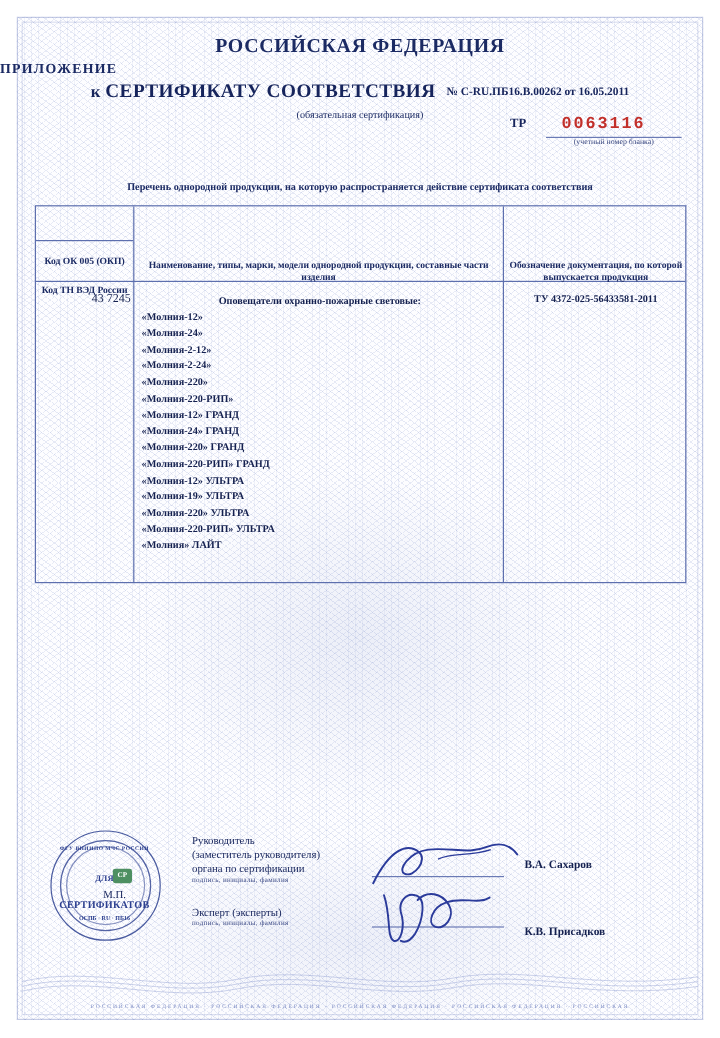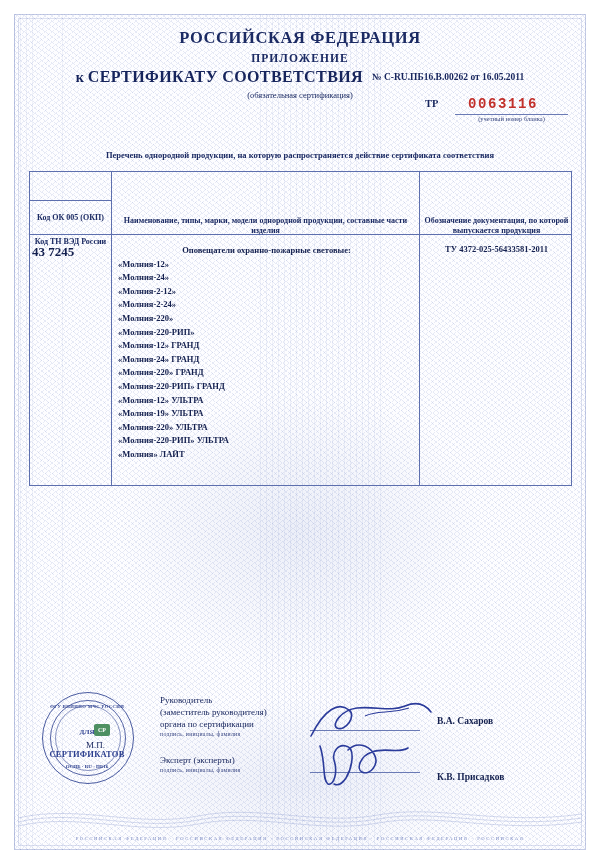--- a/index.html
+++ b/index.html
@@ -70,21 +70,20 @@
     text-align: center;
     font-size: 16.5px;
     font-weight: bold;
     letter-spacing: 0.6px;
     color: #1b2a63;
   }
   .title-sub {
     position: absolute;
     left: 0; top: 52px;
     width: 600px;
-    text-align: center;
     font-size: 11.5px;
     font-weight: bold;
     letter-spacing: 1.1px;
     color: #1b2a63;
   }
   .title-cert-row {
     position: absolute;
     left: 0; top: 68px;
     width: 600px;
     text-align: center;
@@ -184,23 +183,23 @@
     margin-top: 32px;
   }
   .th-okp  { left: 2px;  top: 9px;  width: 77px; }
   .th-tnved{ left: 2px;  top: 33px; width: 77px; }
   .th-name { left: 84px; top: 12px; width: 303px; }
   .th-desig{ left: 392px;top: 12px; width: 149px; }
 
   .cell-code {
     position: absolute;
     left: 2px; top: 72px; width: 77px;
-    text-align: left;
-    font-size: 13px;
-    font-weight: bold;
+    text-align: right;
+    font-size: 10px;
+    font-weight: normal;
     color: #14204f;
   }
   .cell-names {
     position: absolute;
     left: 88px; top: 72px; width: 297px;
     font-size: 8.5px;
     font-weight: bold;
     color: #14204f;
     line-height: 13.6px;
   }

